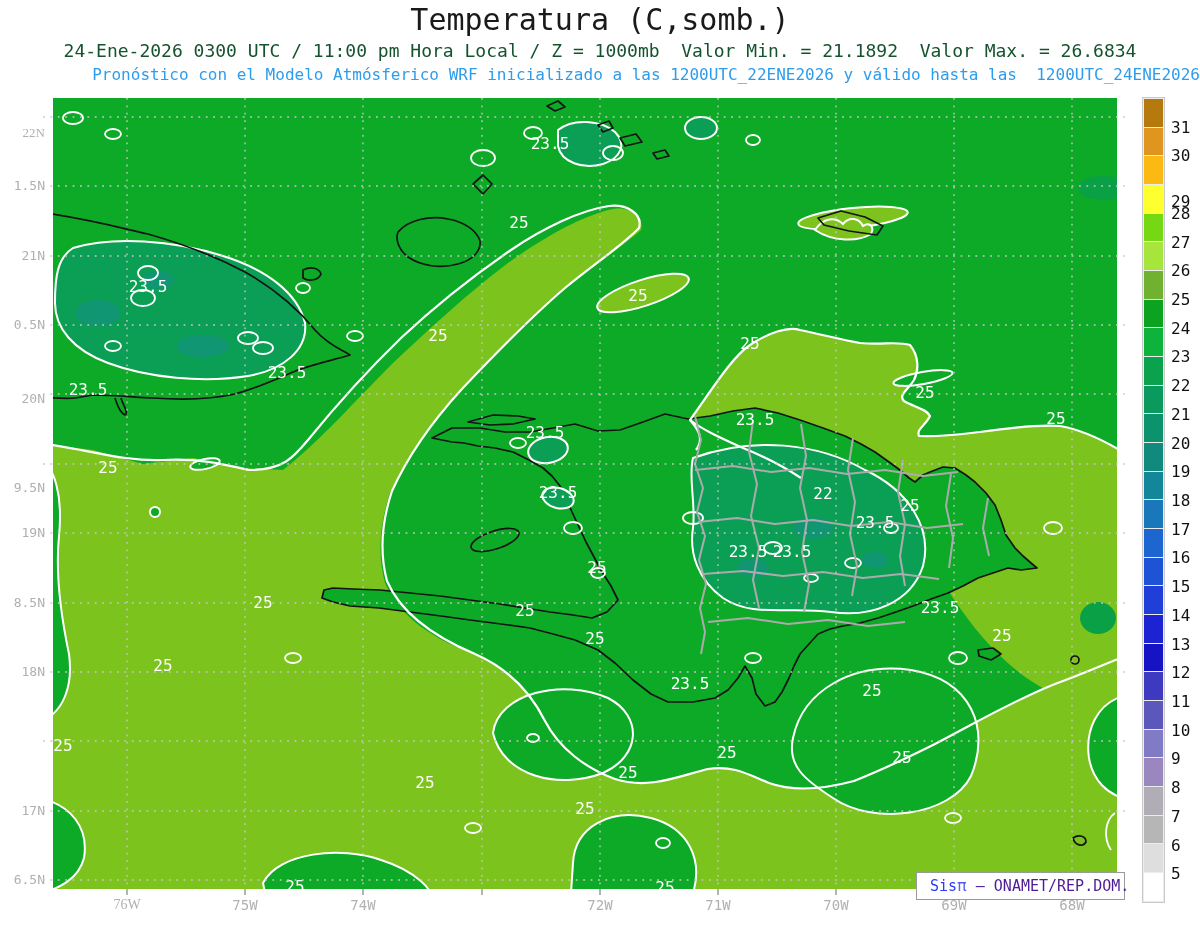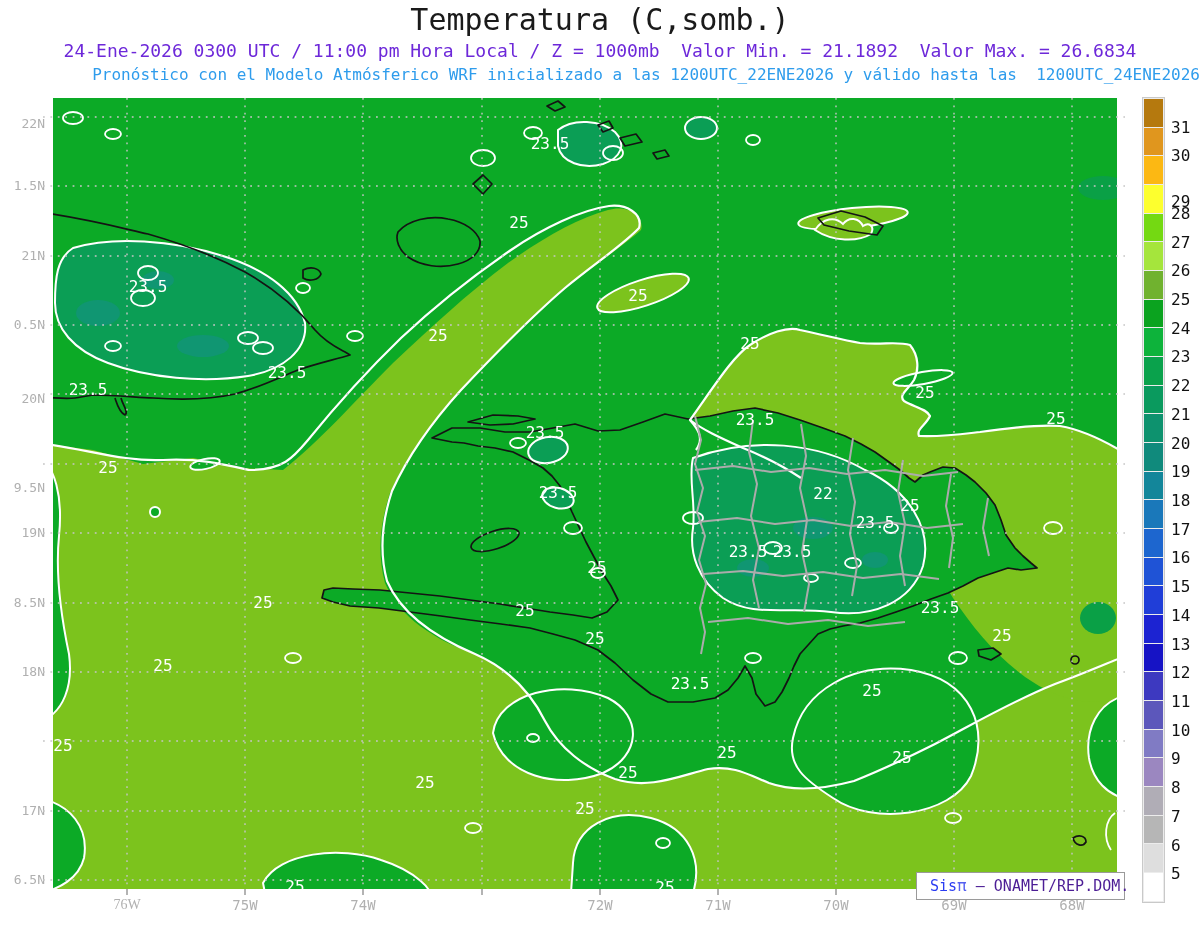--- a/index.html
+++ b/index.html
@@ -11,21 +11,21 @@
   body{
     width:1200px;height:927px;position:relative;background:#ffffff;
     font-family:"DejaVu Sans Mono","Liberation Mono",monospace;overflow:hidden;
   }
   .title{
     position:absolute;top:2px;left:0;width:1200px;text-align:center;
     font-size:30px;color:#1a1a1a;white-space:pre;
   }
   .sub1{
     position:absolute;top:40px;left:0;width:1200px;text-align:center;
-    font-size:18px;color:#6d28d9;white-space:pre;
+    font-size:18px;color:#14532d;white-space:pre;
   }
   .sub2{
     position:absolute;top:65px;left:0;width:1200px;text-align:right;
     font-size:16px;color:#2e9cec;white-space:pre;
   }
   #map{position:absolute;left:53px;top:98px;overflow:visible}
   .lat-label{
     position:absolute;left:0;width:45px;text-align:right;
     font-size:13px;color:#b0b0b0;white-space:pre;
   }
@@ -55,21 +55,21 @@
   }
 </style>
 </head>
 <body>
 
 <div class="title">Temperatura (C,somb.)</div>
 <div class="sub1">24-Ene-2026 0300 UTC / 11:00 pm Hora Local / Z = 1000mb  Valor Min. = 21.1892  Valor Max. = 26.6834</div>
 <div class="sub2">Pronóstico con el Modelo Atmósferico WRF inicializado a las 1200UTC_22ENE2026 y válido hasta las  1200UTC_24ENE2026</div>
 
 <div id="lat-labels">
-    <div class="lat-label" style="top: 116px;">22N</div>
+    <div class="lat-label" style="top: 125px; font-family: Liberation Serif, serif;">22N</div>
     <div class="lat-label" style="top: 178px;">1.5N</div>
     <div class="lat-label" style="top: 248px;">21N</div>
     <div class="lat-label" style="top: 317px;">0.5N</div>
     <div class="lat-label" style="top: 391px;">20N</div>
     <div class="lat-label" style="top: 480px;">9.5N</div>
     <div class="lat-label" style="top: 525px;">19N</div>
     <div class="lat-label" style="top: 595px;">8.5N</div>
     <div class="lat-label" style="top: 664px;">18N</div>
     <div class="lat-label" style="top: 733px; margin-left: 44px;">7.5N</div>
     <div class="lat-label" style="top: 803px;">17N</div>

